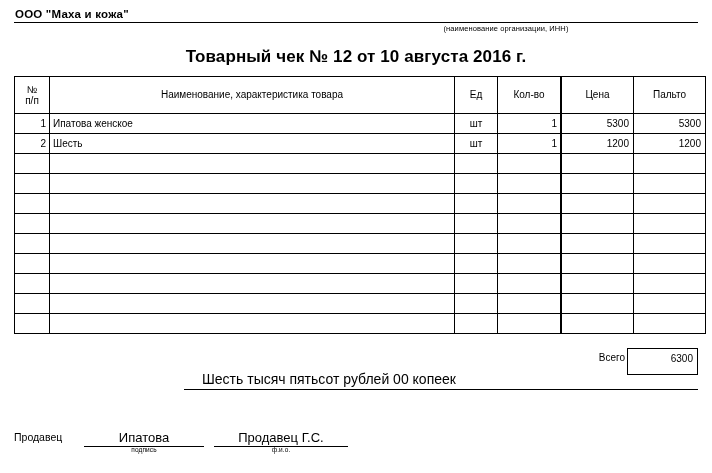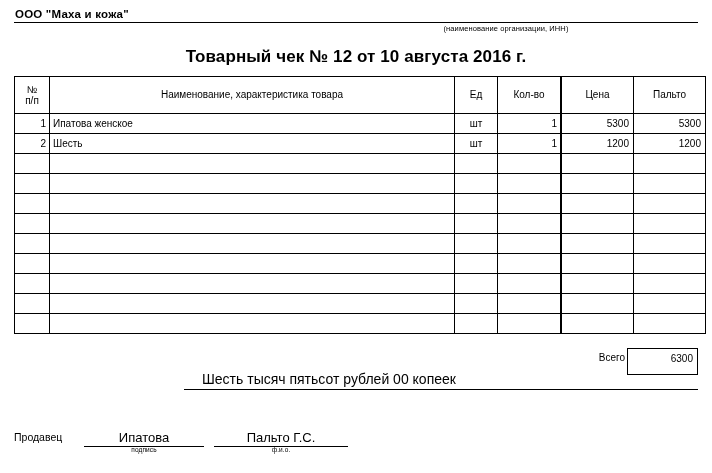--- a/index.html
+++ b/index.html
@@ -350,17 +350,17 @@
 
   <div class="sum-words-row">
     <div class="sum-words-value">Шесть тысяч пятьсот рублей 00 копеек</div>
   </div>
 
 
   <div class="sign-row">
     <div class="sign-role">Продавец</div>
     <div class="sign-field f1">Ипатова</div>
     <div class="sign-caption f1">подпись</div>
-    <div class="sign-field f2">Пальто Г.С.</div>
+    <div class="sign-field f2">Продавец Г.С.</div>
     <div class="sign-caption f2">ф.и.о.</div>
   </div>
 
 </div>
 
 </body></html>

